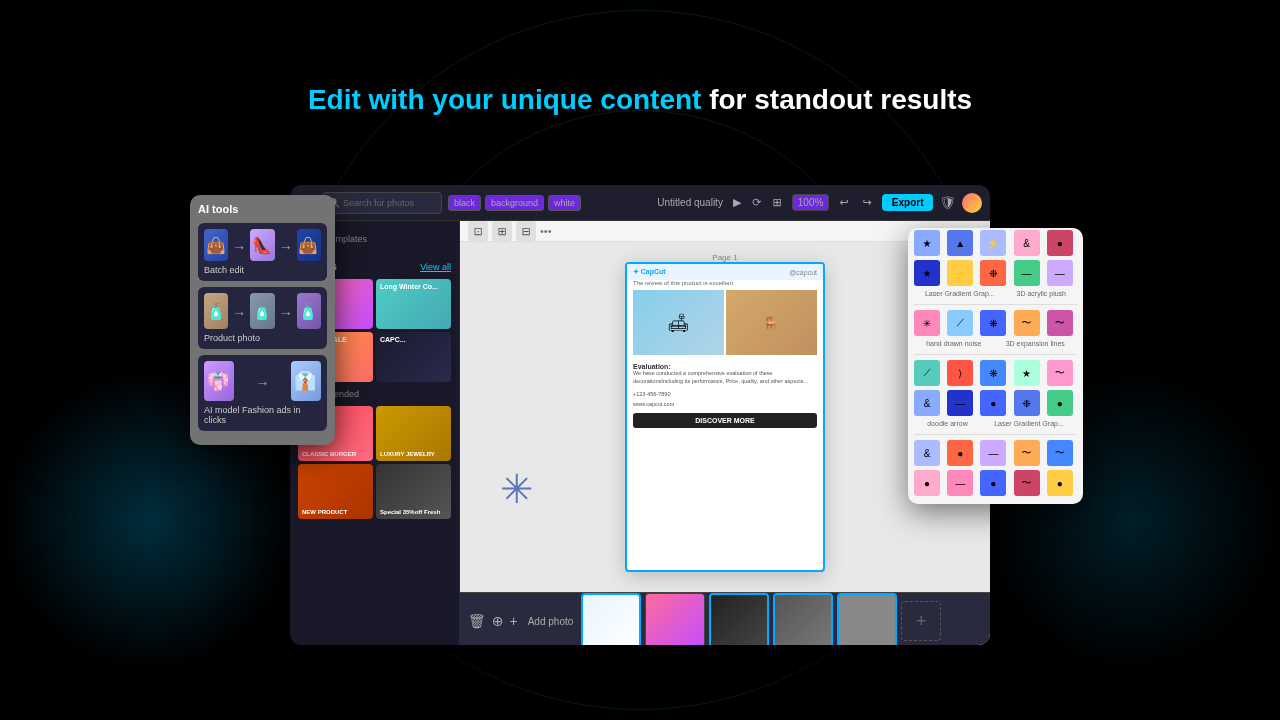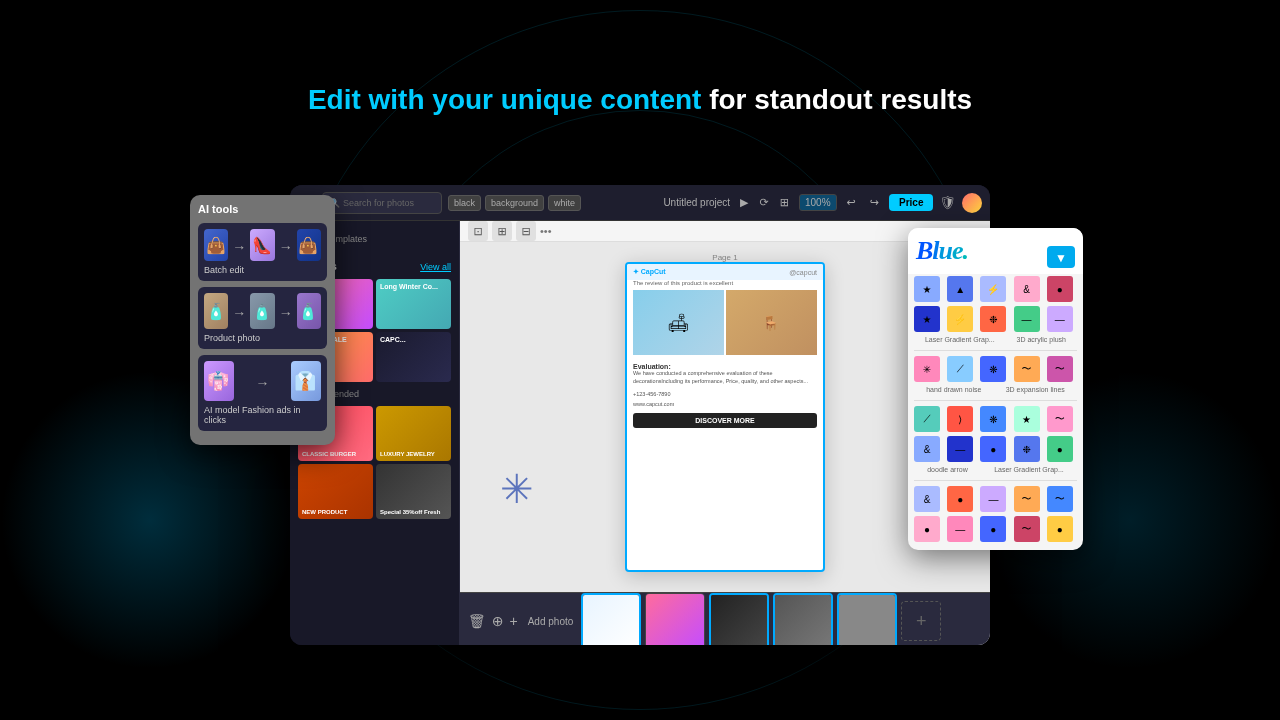--- a/index.html
+++ b/index.html
@@ -91,21 +91,21 @@
       width: 120px;
       color: #888;
       font-size: 10px;
       padding: 0 6px;
       display: flex; align-items: center;
     }
     .toolbar-tags {
       display: flex; gap: 4px;
     }
     .toolbar-tag {
-      background: #404040;
+      background: #6d28d9;
       border: 1px solid #555;
       border-radius: 3px;
       font-size: 9px;
       color: #aaa;
       padding: 2px 5px;
       cursor: pointer;
     }
     .toolbar-spacer { flex: 1; }
     .toolbar-project {
       font-size: 10px; color: #aaa;
@@ -113,21 +113,21 @@
     .toolbar-controls {
       display: flex; gap: 3px;
     }
     .toolbar-btn {
       background: none; border: none;
       color: #aaa; font-size: 11px; cursor: pointer;
       padding: 2px 4px;
     }
     .toolbar-zoom {
       font-size: 10px; color: #aaa;
-      background: #0c4a6e; border: 1px solid #444;
+      background: #6d28d9; border: 1px solid #444;
       border-radius: 3px; padding: 2px 5px;
     }
     .export-btn {
       background: #00ccff;
       color: #000;
       border: none;
       border-radius: 4px;
       font-size: 10px;
       font-weight: bold;
       padding: 3px 10px;
@@ -557,30 +557,30 @@
     <div class="toolbar-search">
       <span style="font-size:9px;color:#666">🔍</span>&nbsp;
       <span style="font-size:9px;color:#666">Search for photos</span>
     </div>
     <div class="toolbar-tags">
       <span class="toolbar-tag">black</span>
       <span class="toolbar-tag">background</span>
       <span class="toolbar-tag">white</span>
     </div>
     <div class="toolbar-spacer"></div>
-    <span class="toolbar-project">Untitled project</span>
+    <span class="toolbar-project">Untitled quality</span>
     <div class="toolbar-controls">
       <button class="toolbar-btn">▶</button>
       <button class="toolbar-btn">⟳</button>
       <button class="toolbar-btn">⊞</button>
     </div>
     <span class="toolbar-zoom">100%</span>
     <button class="toolbar-btn">↩</button>
     <button class="toolbar-btn">↪</button>
-    <button class="export-btn">Price</button>
+    <button class="export-btn">Export</button>
     <span style="font-size:13px;color:#aaa">🛡</span>
     <div class="toolbar-avatar"></div>
   </div>
 
   <div class="app-body">
 
     <div class="left-sidebar">
       <div class="sidebar-templates">
         <div class="sidebar-templates-icon">
           <span style="font-size:12px">⊞</span>
@@ -720,28 +720,20 @@
     <div class="ai-tool-images">
       <div style="width:30px;height:40px;background:linear-gradient(135deg,#cc99ff,#9966dd);border-radius:4px;display:flex;align-items:center;justify-content:center;font-size:18px">👘</div>
       <span class="ai-tool-arrow">→</span>
       <div style="width:30px;height:40px;background:linear-gradient(135deg,#aaccff,#7799dd);border-radius:4px;display:flex;align-items:center;justify-content:center;font-size:18px">👔</div>
     </div>
     <div class="ai-tool-name">AI model Fashion ads in clicks</div>
   </div>
 </div>
 
 <div class="blues-panel">
-  <div class="blues-header">
-    <div style="font-size:26px;font-weight:900;font-style:italic;color:#0044cc;font-family:Georgia,serif;letter-spacing:-1px">
-      <span style="color:#0055ff">B</span><span style="color:#0077ee">l</span><span style="color:#0099dd">u</span><span style="color:#00aacc">e</span><span style="color:#00bbbb">.</span>
-    </div>
-    <div style="position:absolute;bottom:6px;right:8px;background:#00aaee;border-radius:4px;padding:2px 8px">
-      <span style="color:#fff;font-size:12px">▼</span>
-    </div>
-  </div>
 
   <div class="blues-grid">
     <div class="blues-sticker s1">★</div>
     <div class="blues-sticker s2">▲</div>
     <div class="blues-sticker s3">⚡</div>
     <div class="blues-sticker s4">&amp;</div>
     <div class="blues-sticker s5">●</div>
   </div>
   <div class="blues-grid">
     <div class="blues-sticker s6">★</div>

